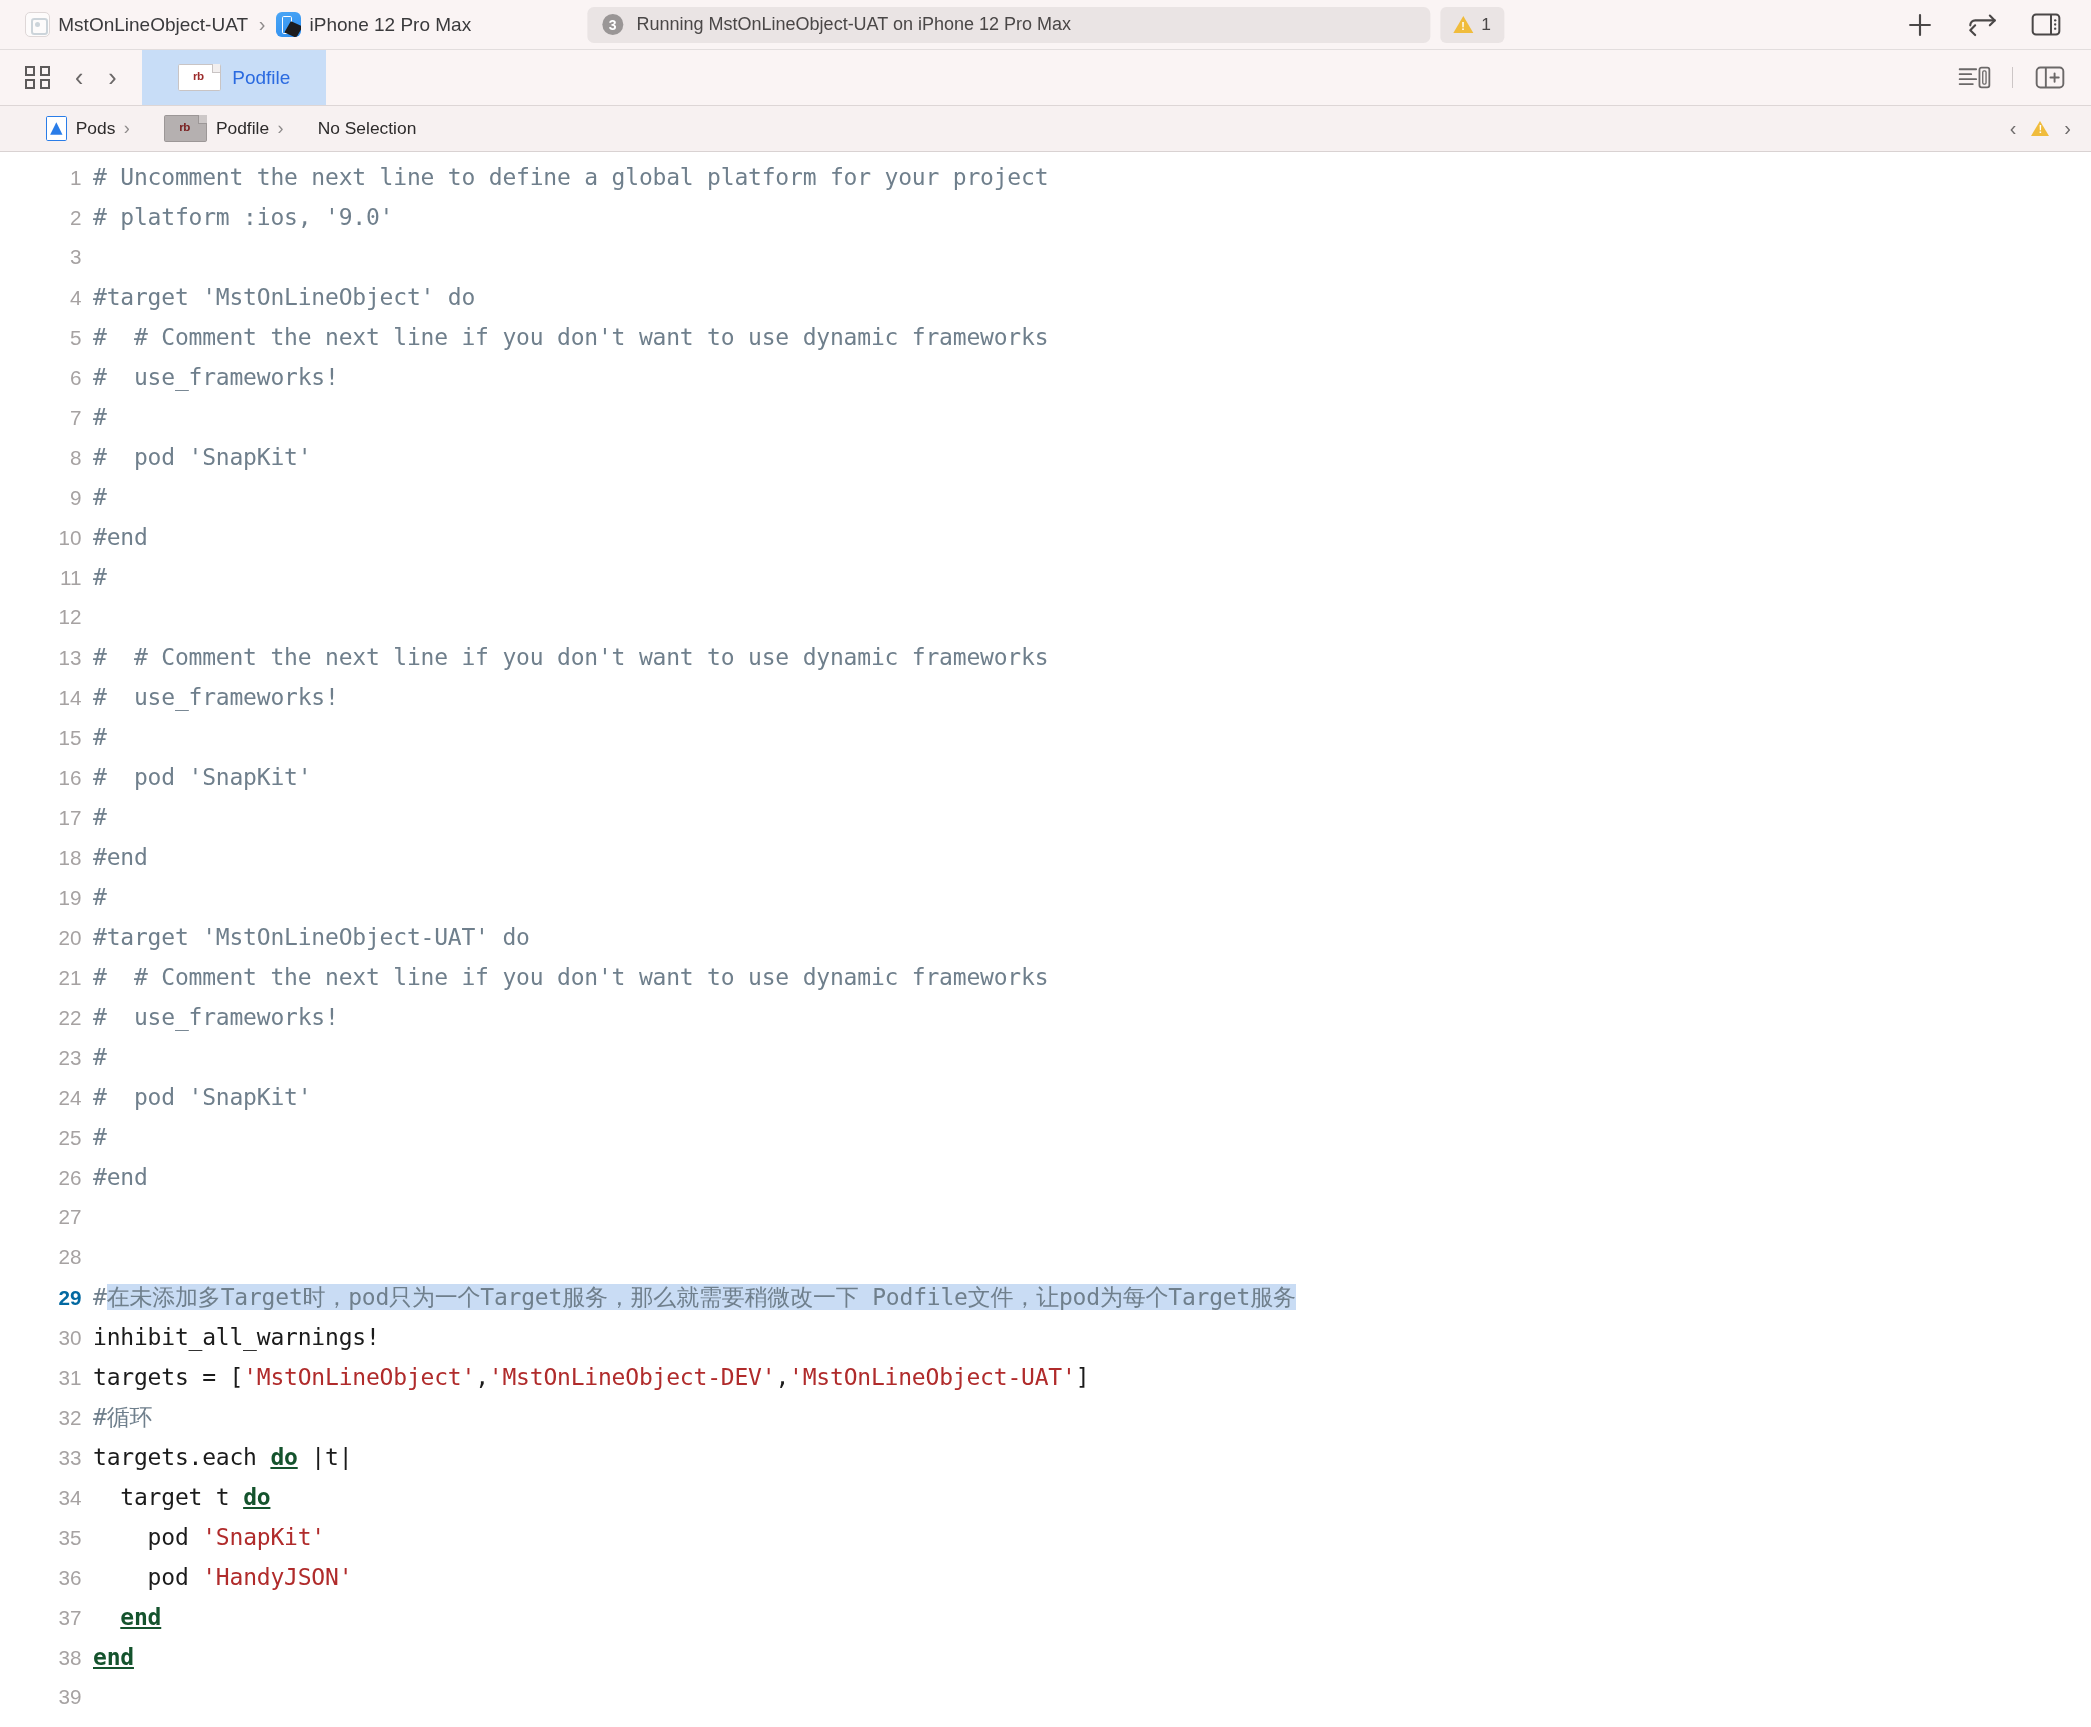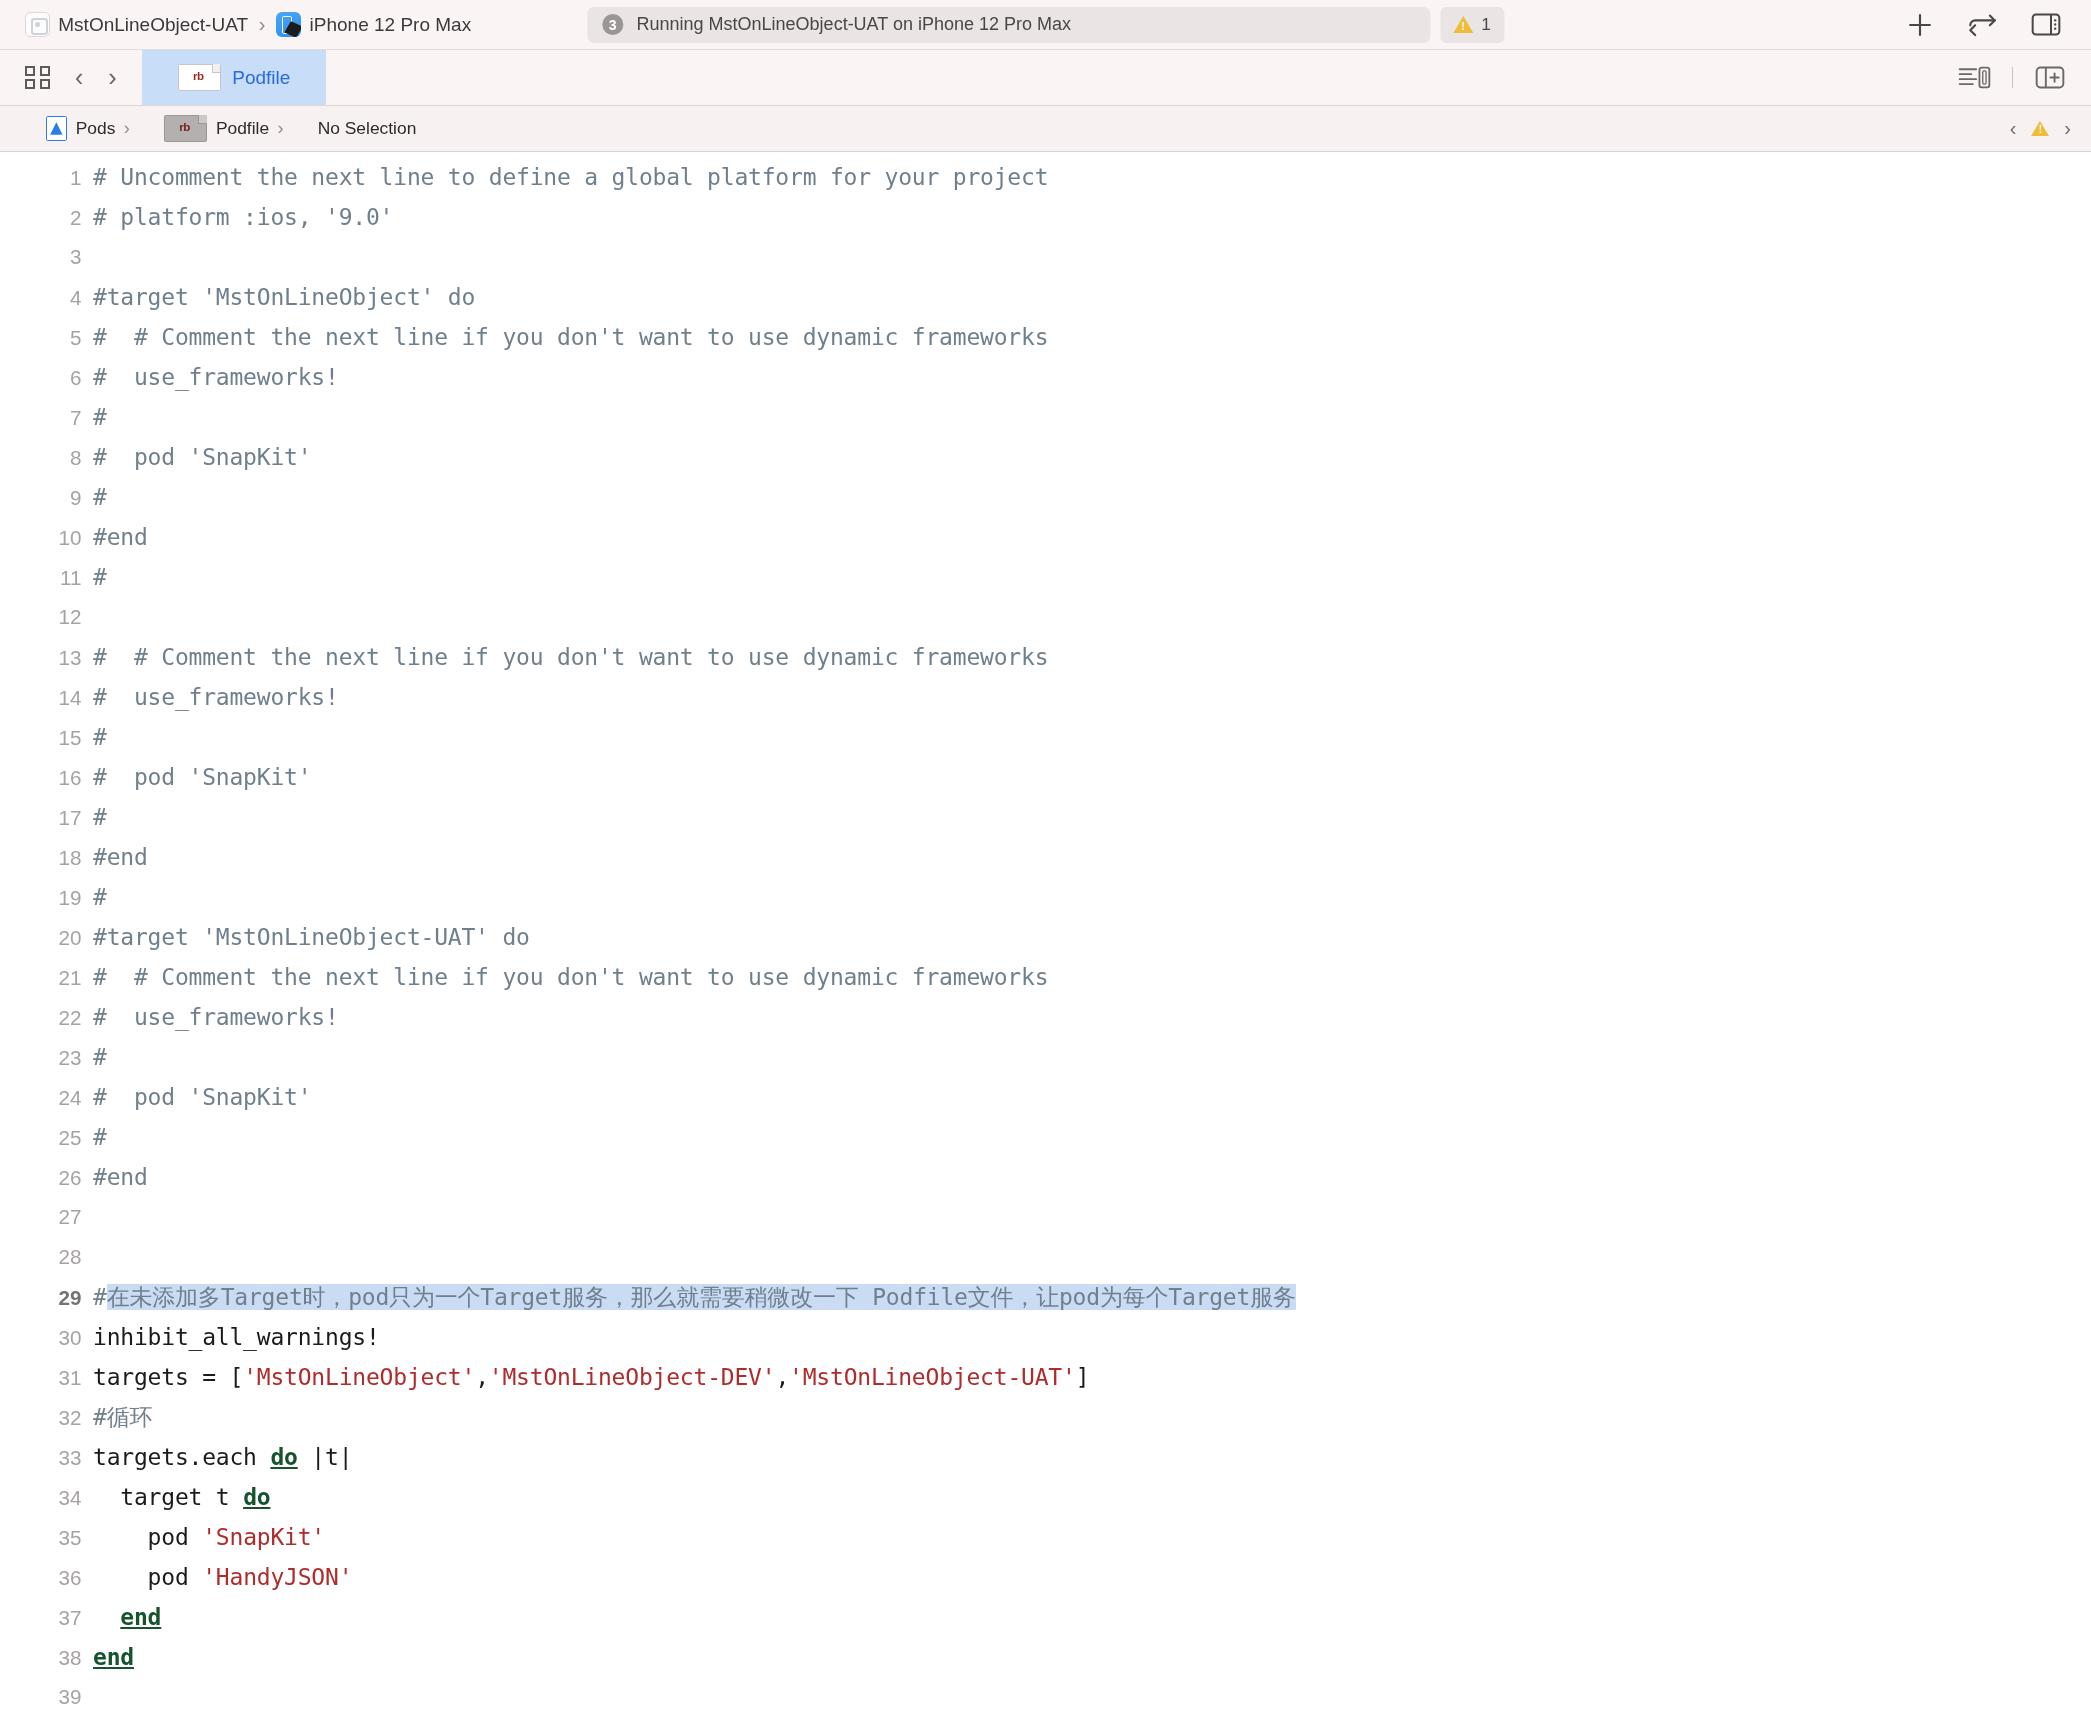--- a/index.html
+++ b/index.html
@@ -317,21 +317,21 @@
     width: 93px;
     flex: 0 0 93px;
     text-align: right;
     padding-right: 11.6px;
     font-family: "Liberation Sans", sans-serif;
     font-size: 20.7px;
     color: #a6a2a2;
     line-height: 40px;
     user-select: none;
   }
-  .gutter.cur { color: #737373; font-weight: 700; }
+  .gutter.cur { color: #0369a1; font-weight: 700; }
   .code-text {
     font-family: "DejaVu Sans Mono", monospace;
     font-size: 23px;
     line-height: 40px;
     white-space: pre;
     color: #1b1b1b;
     letter-spacing: -0.2px;
   }
   .cmt   { color: #6f7f8c; margin-top: 7px; }
   .str   { color: #b02b2b; }

